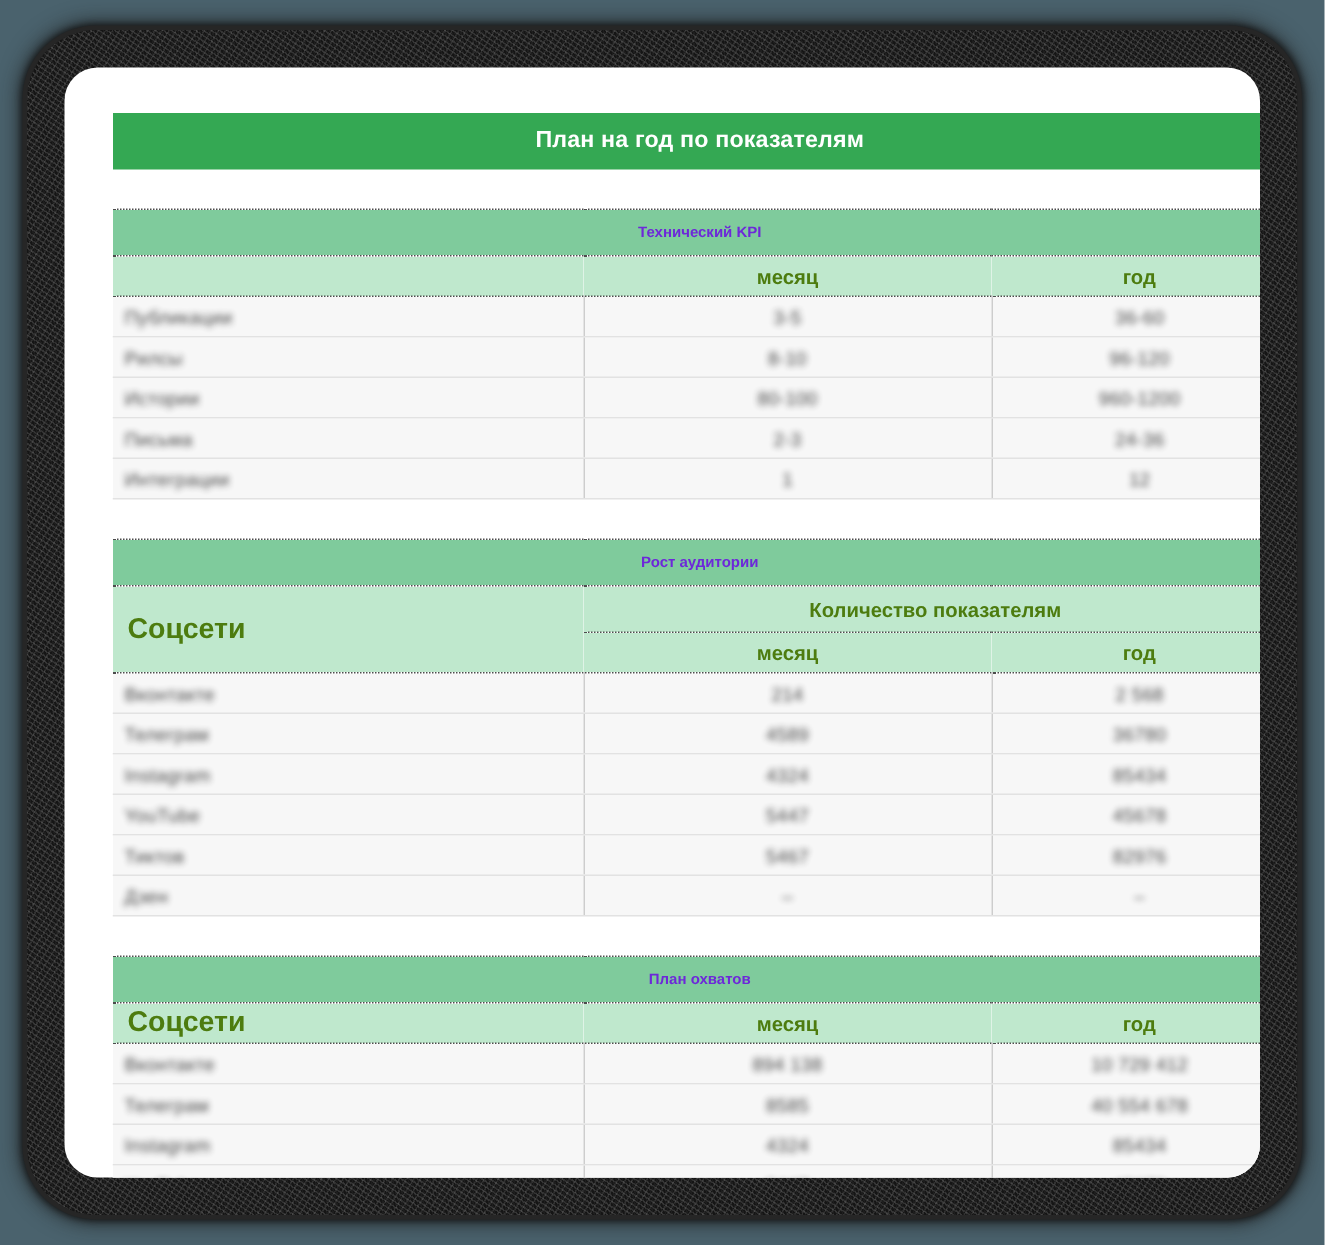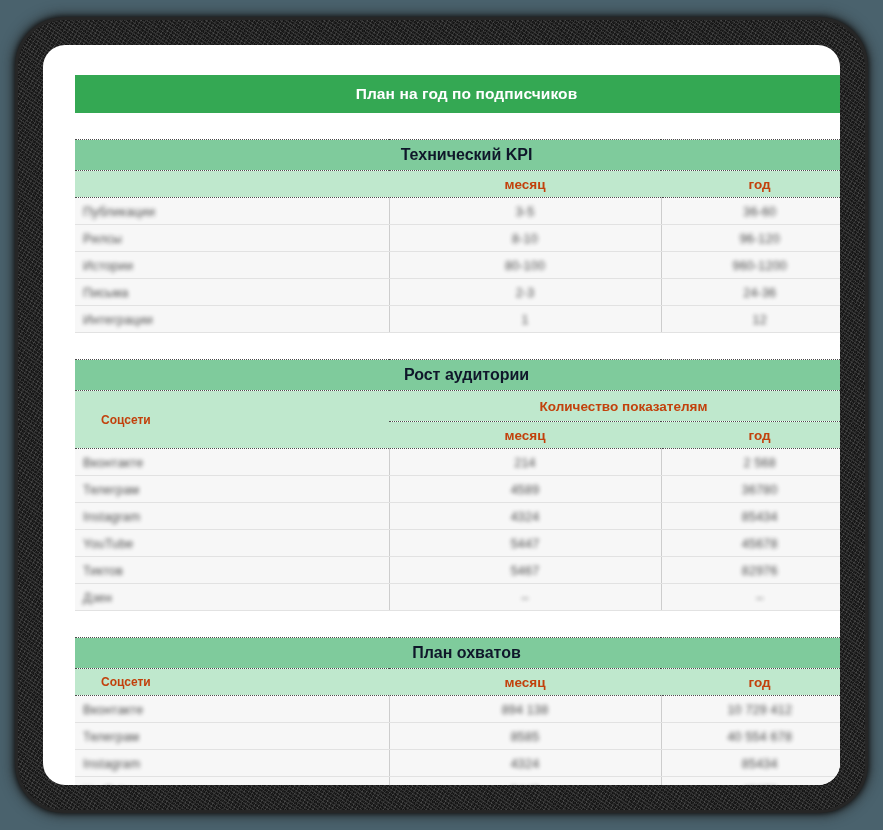--- a/index.html
+++ b/index.html
@@ -97,44 +97,44 @@
   
   .spacer {
     height: 26px;
     background: #ffffff;
   }
 
   
   .section-band {
     height: 30px;
     background: #7fcb9c;
-    color: #0f172a;
-    font-size: 16px;
+    color: #6d28d9;
+    font-size: 10px;
     font-weight: bold;
     text-align: center;
     border-top: 1px dotted #4c4c4c;
     border-bottom: 1px dotted #4c4c4c;
   }
 
   
   .subhead {
     height: 26px;
     background: #bfe8cd;
-    color: #c2410c;
+    color: #4d7c0f;
     font-size: 13.5px;
     font-weight: bold;
     text-align: center;
     border-bottom: 1px dotted #4c4c4c;
     margin-top: 43px;
   }
   .subhead.tall { height: 30px; }
   .subhead-left {
     text-align: left;
-    padding-left: 26px;
-    font-size: 12px;
+    padding-left: 10px;
+    font-size: 19px;
   }
 
   
   tr.data-row td {
     height: 26px;
     background: #f7f7f7;
     border-bottom: 1px solid #e2e2e2;
   }
   tr.data-row td.name-cell {
     text-align: left;
@@ -165,21 +165,21 @@
 
       <table class="grid">
         <colgroup>
           <col class="c-name">
             <col class="c-month">
             <col class="c-year">
         </colgroup>
         <tbody>
 
           <tr>
-            <td class="title-bar" colspan="3">План на год по подписчиков</td>
+            <td class="title-bar" colspan="3">План на год по показателям</td>
           </tr>
 
           <tr>
             <td class="spacer"></td>
             <td class="spacer rule-l"></td>
             <td class="spacer rule-l"></td>
           </tr>
 
           <tr>
             <td class="section-band" colspan="3">Технический KPI</td>

